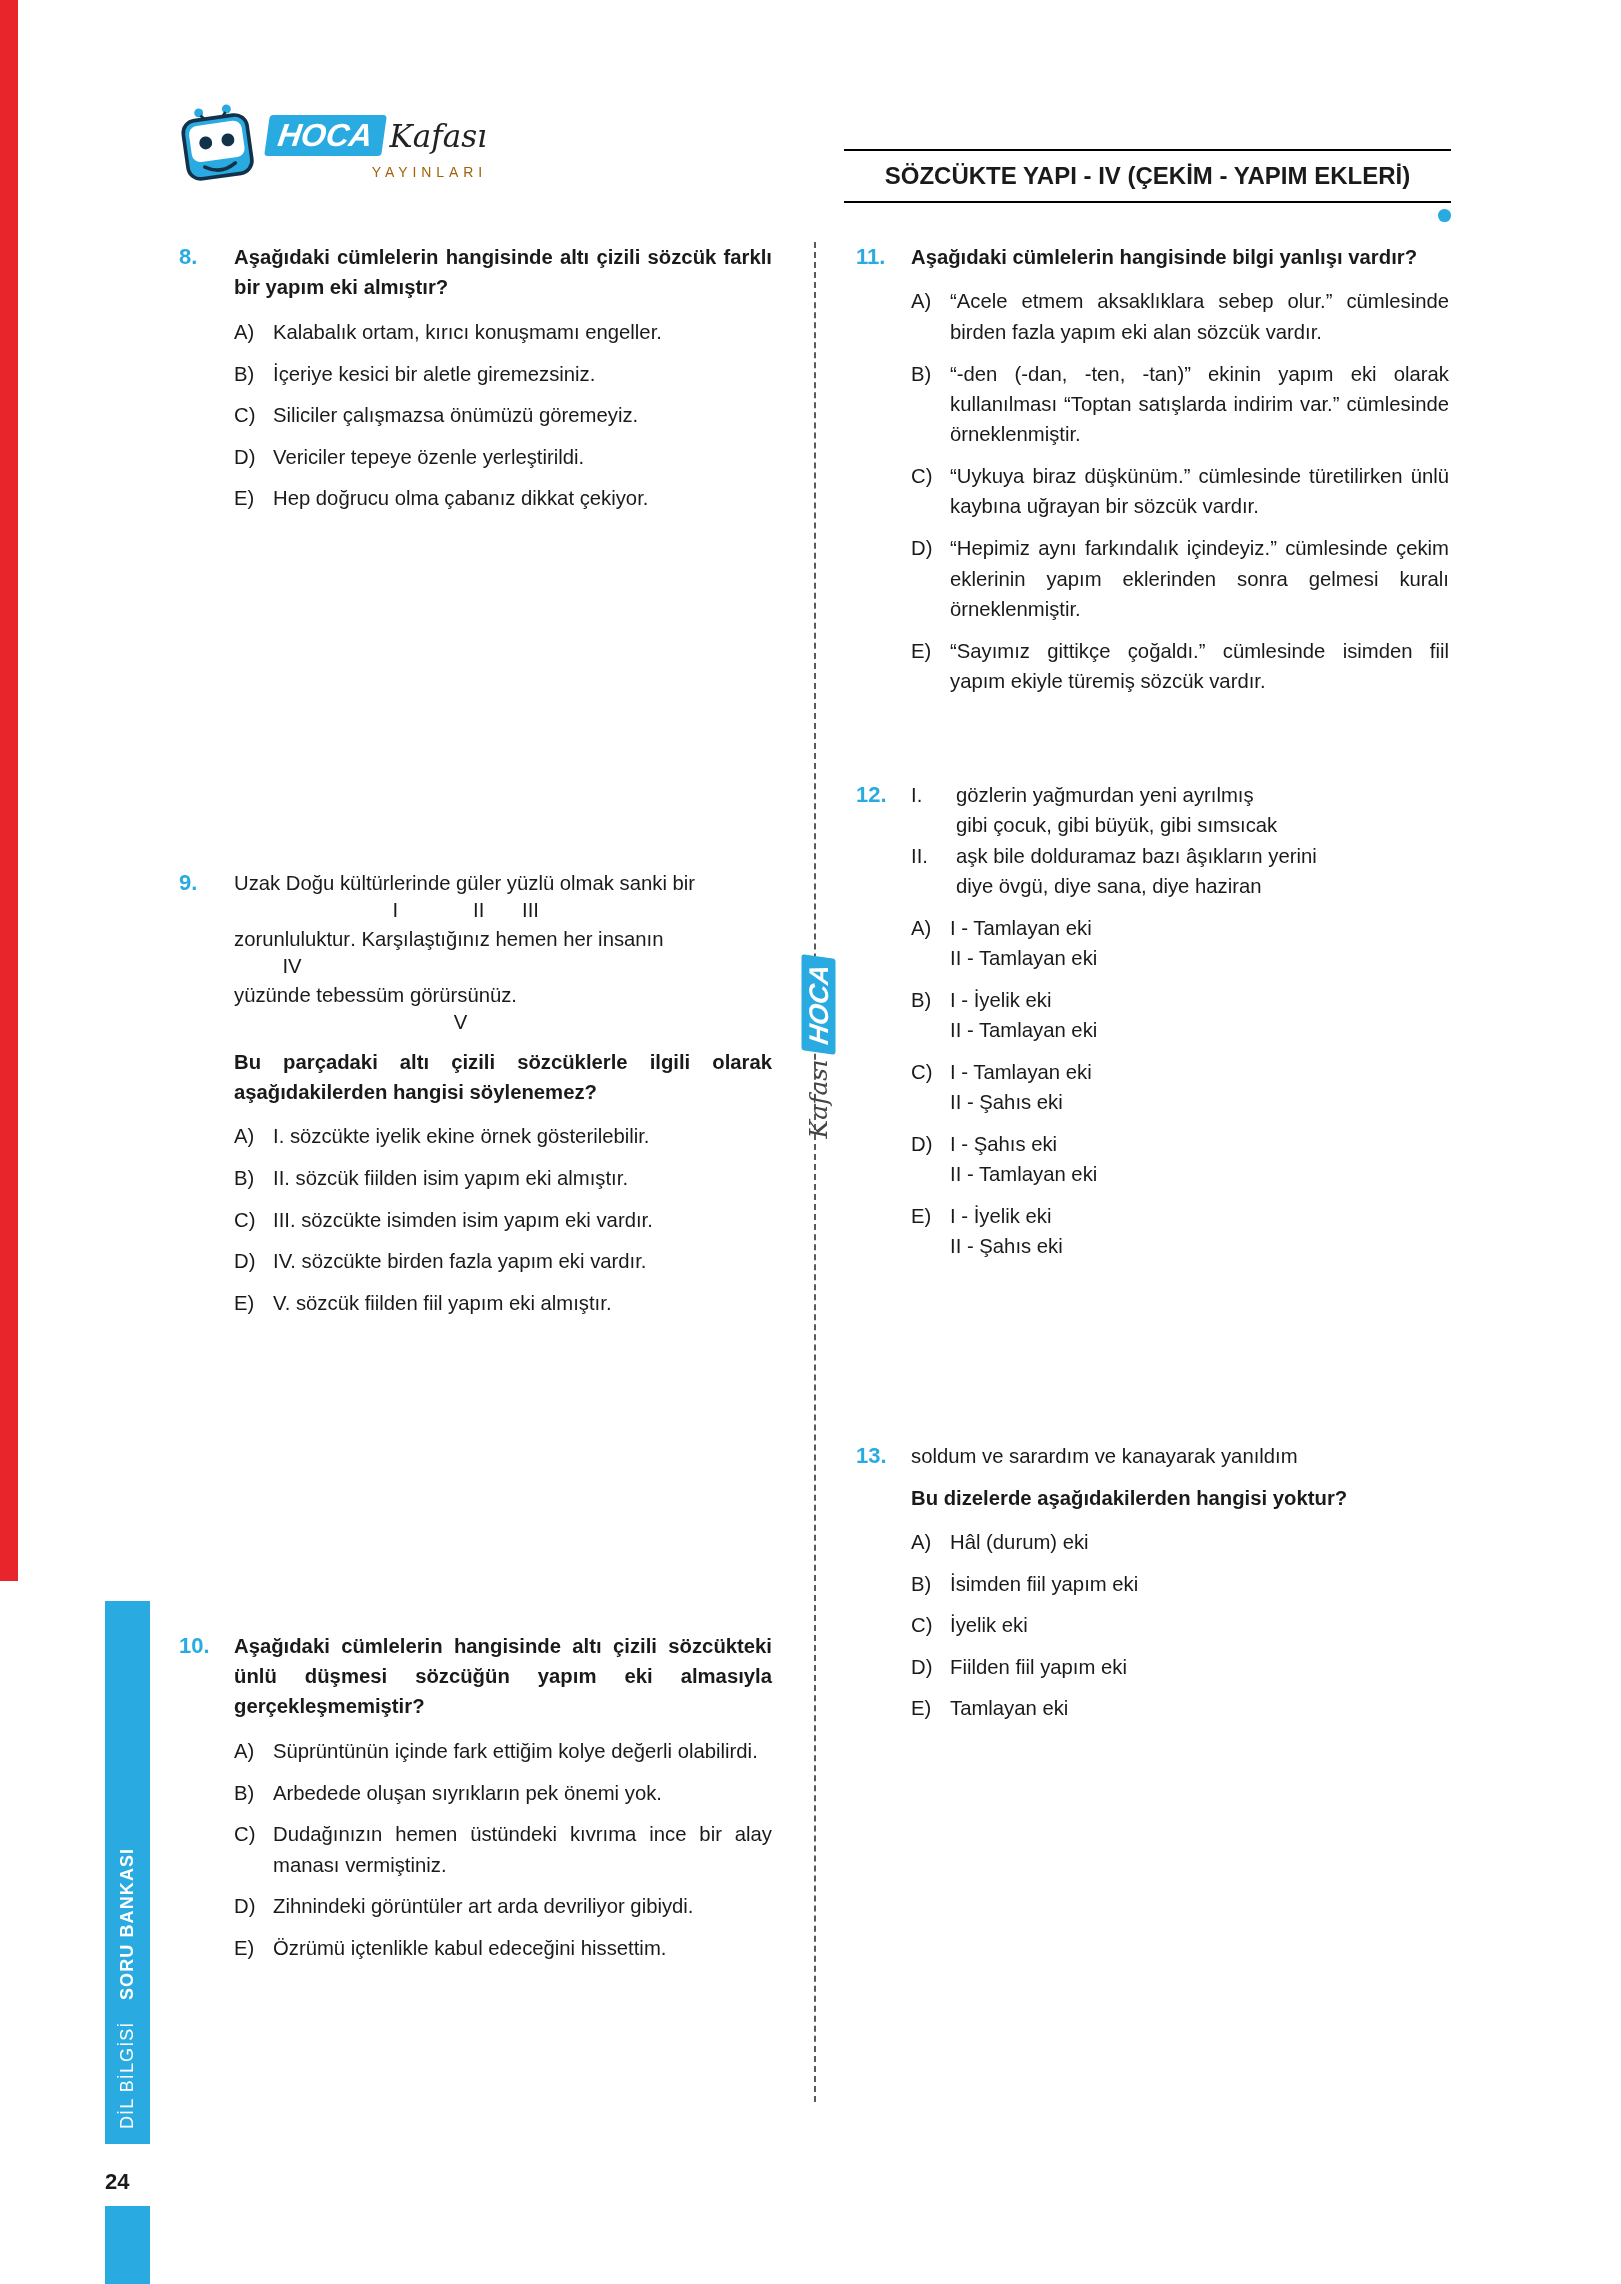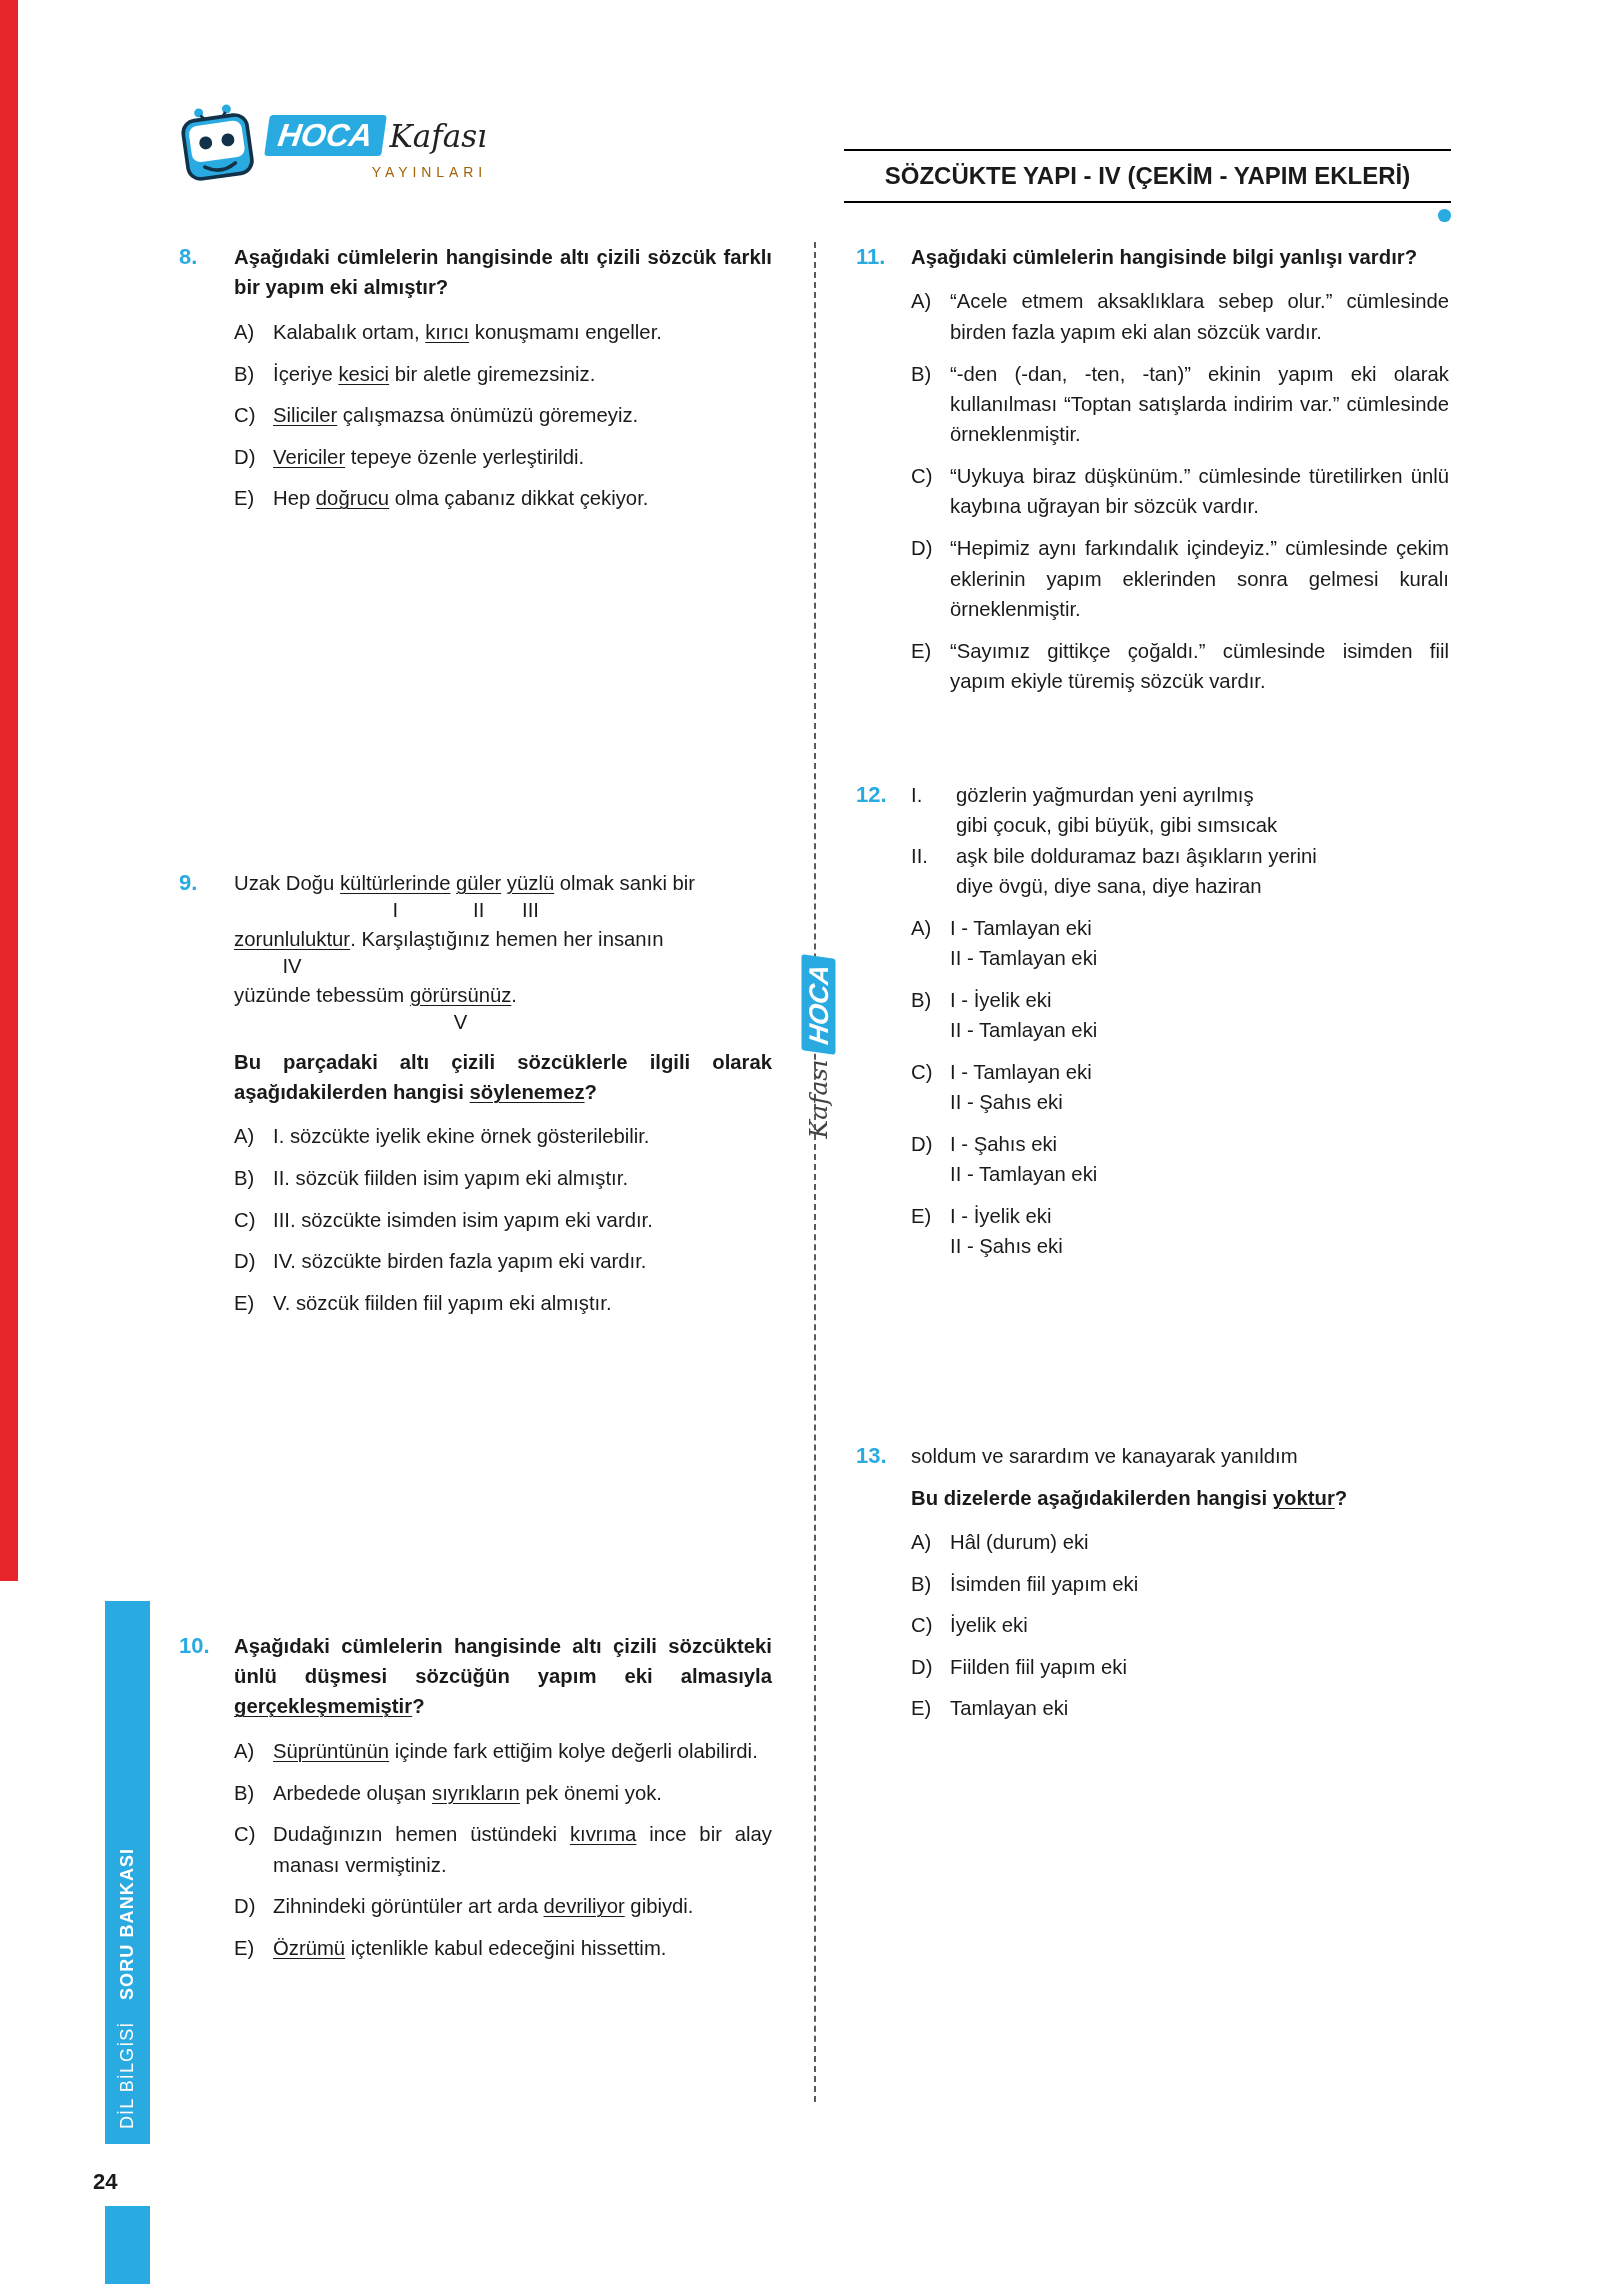--- a/index.html
+++ b/index.html
@@ -10,21 +10,21 @@
   }
   
   .red-strip{position:absolute;left:0;top:0;width:18px;height:1581px;background:#e8252a}
   .side-band{
     position:absolute;left:105px;top:1601px;width:45px;height:543px;background:#29abe2;color:#fff;
     writing-mode:vertical-rl;transform:rotate(180deg);
     display:flex;align-items:center;justify-content:flex-start;gap:21px;
     padding:15.4px 0;font-size:18px;letter-spacing:1.1px;white-space:nowrap;
   }
   .side-band .sb-bold{font-weight:bold}
-  .page-num{position:absolute;left:93px;top:2165px;font-weight:bold;font-size:22px}
+  .page-num{position:absolute;left:105px;top:2165px;font-weight:bold;font-size:22px}
   .corner-block{position:absolute;left:105px;top:2206px;width:45px;height:78px;background:#29abe2}
 
   
   .logo{position:absolute;left:175px;top:98px;display:flex;align-items:center;gap:8.4px}
   .logo-text .logo-row{display:flex;align-items:baseline}
   .hoca{background:#29abe2;color:#fff;font-weight:bold;font-style:italic;font-size:32px;
         padding:1.4px 11.2px;display:inline-block;transform:skewX(-8deg);border-radius:3.5px;line-height:1.2}
   .kafasi{font-family:"DejaVu Serif",serif;font-style:italic;font-size:31px;margin-left:5.6px;color:#222}
   .yayinlari{color:#a16207;letter-spacing:4.9px;font-size:14px;margin-top:2.8px;text-align:right}
   .title-block{position:absolute;left:844px;top:149px;width:607px;
@@ -49,21 +49,21 @@
   .q-9{margin-top:343px}
   .q-10{margin-top:301px}
   .q-12{margin-top:72px}
   .q-13{margin-top:168px}
   .qnum{flex:0 0 55px;width:55px;color:#29abe2;font-weight:bold;font-size:22px;line-height:1.4}
   .qbody{flex:1;min-width:0}
   .passage{margin-bottom:11.2px}
   .pline{text-align:left}
   .stem{font-weight:bold;text-align:justify;margin-bottom:14px}
   .nb{font-weight:normal}
-  .u{text-decoration:underline;text-underline-offset:2.8px;text-decoration-thickness:1.4px}
+  .u{text-underline-offset:2.8px;text-decoration-thickness:1.4px}
   .options{}
   .option{display:flex;margin-bottom:11.2px}
   .olabel{flex:0 0 39px;width:39px}
   .otext{flex:1;min-width:0}
   .oline{text-align:justify}
   .pre-item{display:flex}
   .plabel{flex:0 0 45px;width:45px}
   .ptext{flex:1;min-width:0}
   
   .stack{display:inline-block;vertical-align:top;text-align:center}

